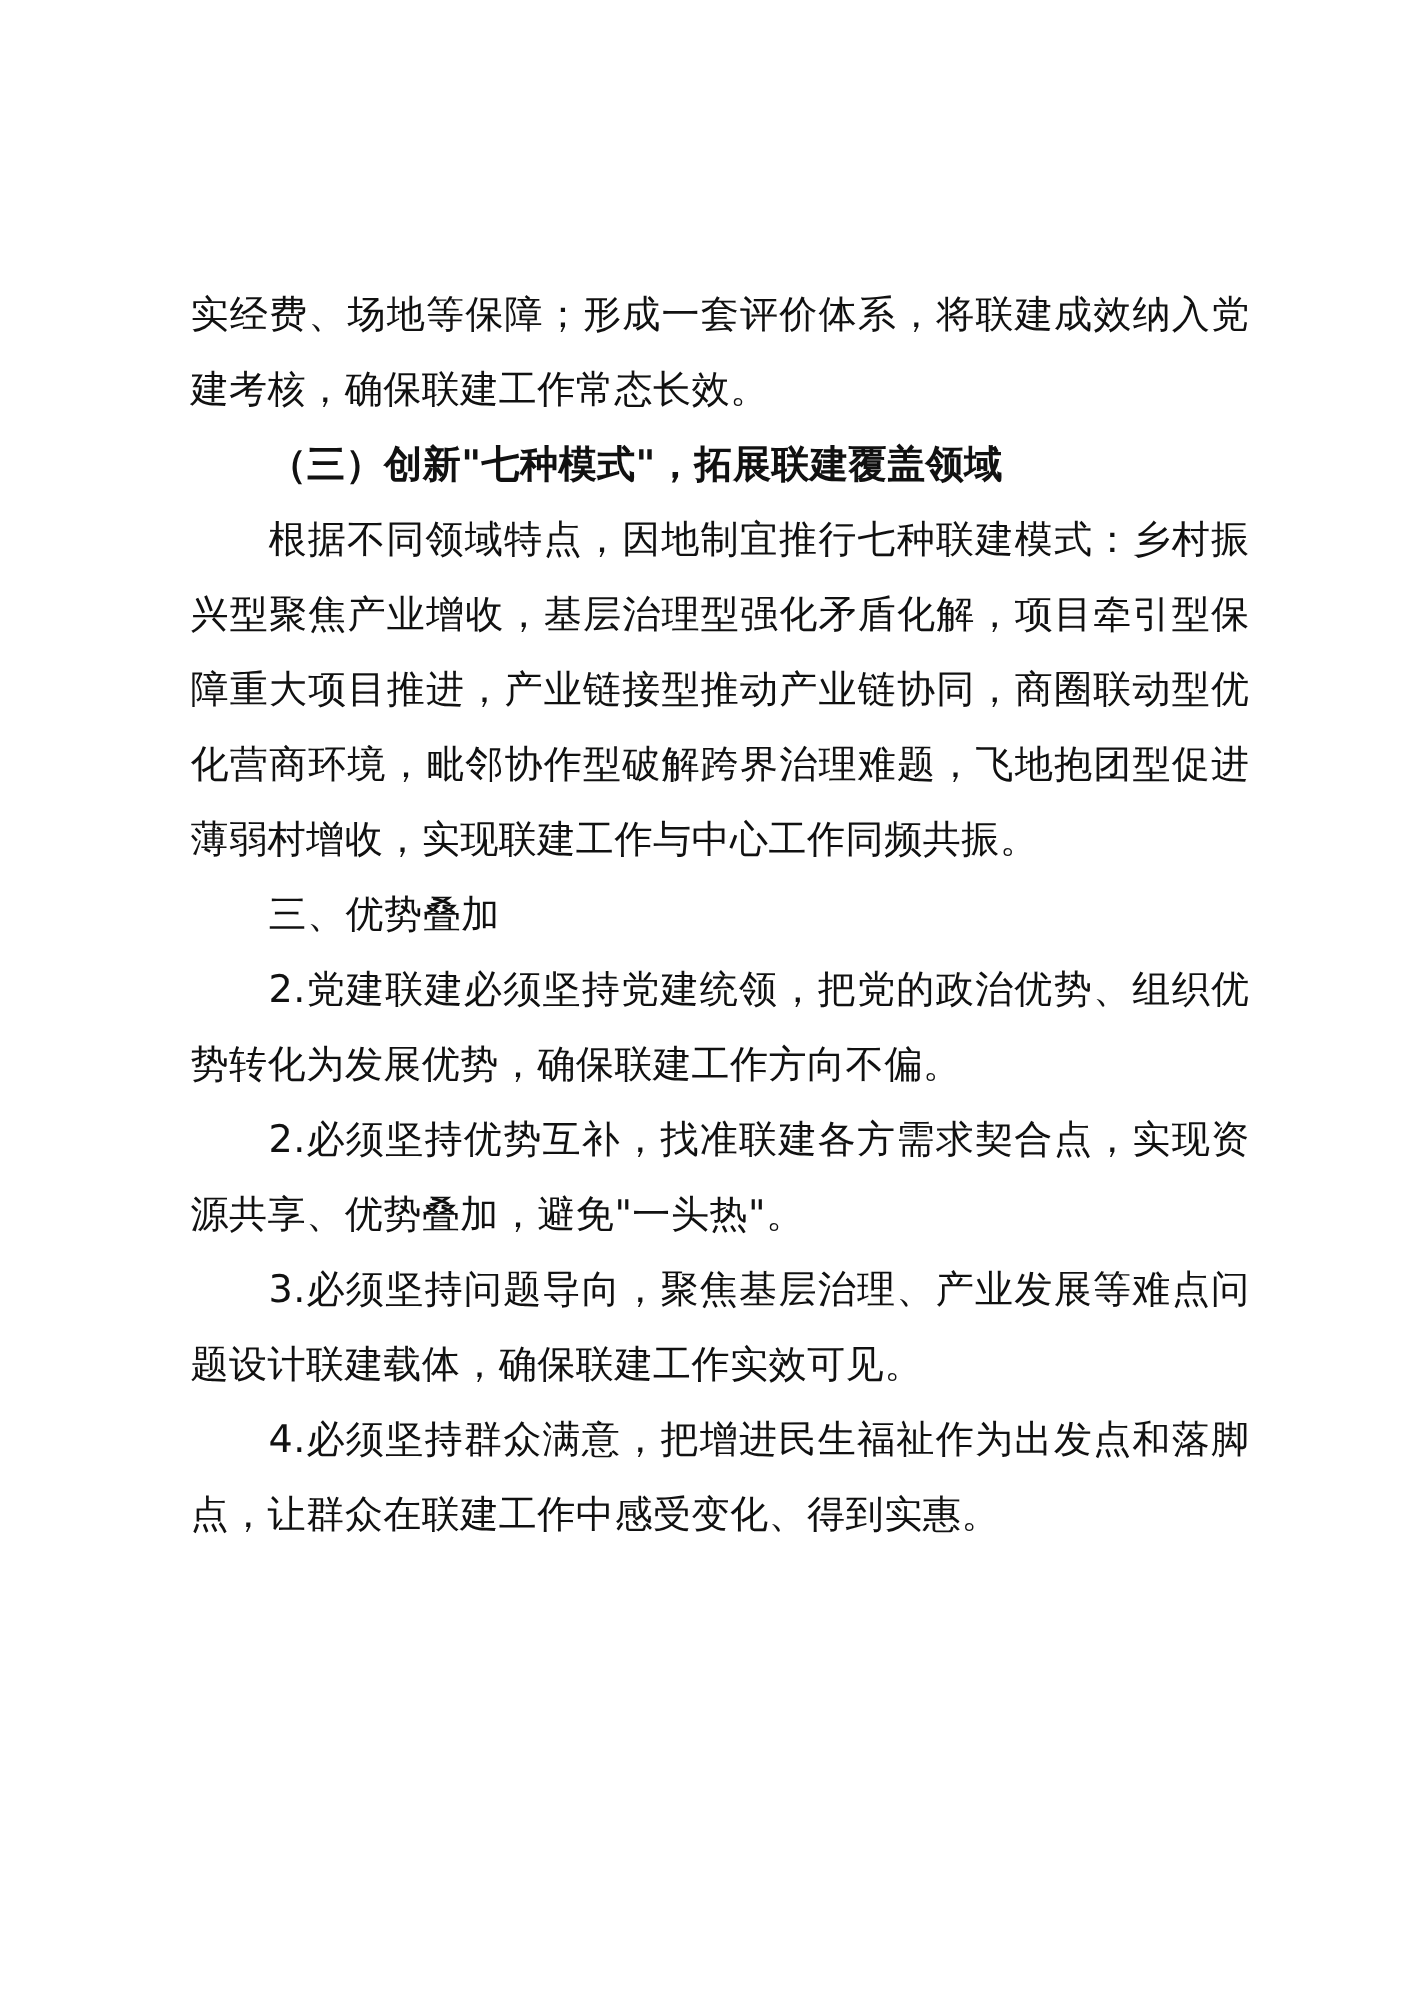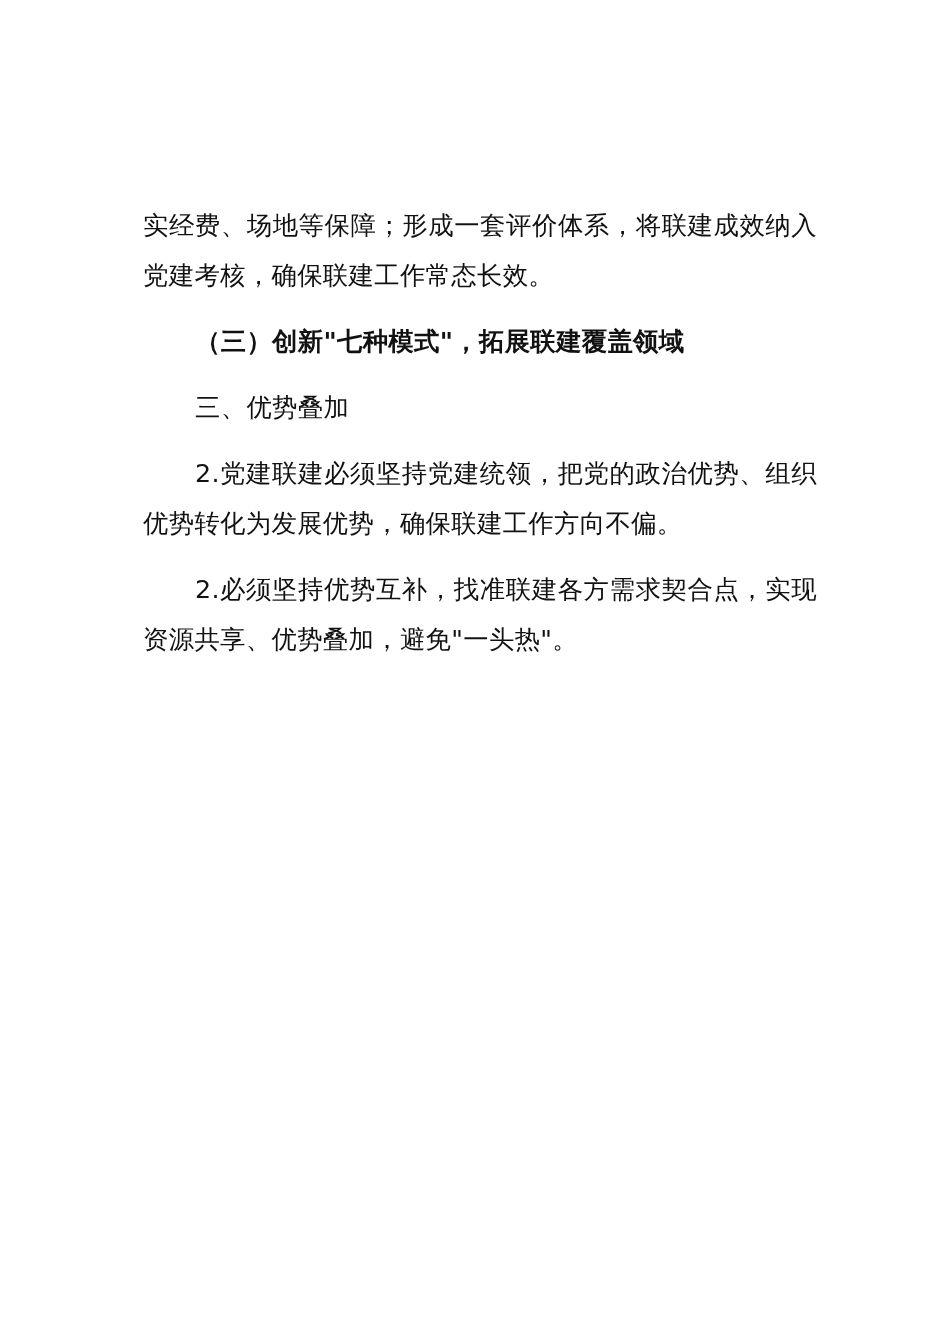--- a/index.html
+++ b/index.html
@@ -15,21 +15,21 @@
     font-family: "DejaVu Sans", "Liberation Sans", sans-serif;
     color: #111111;
   }
   .page {
     position: absolute;
     left: 127px;
     top: 184px;
     width: 706px;
   }
   .para {
-    margin: 16px;
+    margin: 0;
     font-size: 25.4px;
     line-height: 50px;
     text-align: justify;
     text-align-last: left;
     letter-spacing: 0.3px;
     word-break: break-all;
   }
   .indent {
     text-indent: 52px;
   }
@@ -37,16 +37,19 @@
     font-weight: bold;
     text-indent: 52px;
   }
 </style>
 </head>
 <body>
 
 <div class="page">
   <p class="para">实经费、场地等保障；形成一套评价体系，将联建成效纳入党建考核，确保联建工作常态长效。</p>
   <p class="para heading">（三）创新"七种模式"，拓展联建覆盖领域</p>
+  <p class="para indent">根据不同领域特点，因地制宜推行七种联建模式：乡村振兴型聚焦产业增收，基层治理型强化矛盾化解，项目牵引型保障重大项目推进，产业链接型推动产业链协同，商圈联动型优化营商环境，毗邻协作型破解跨界治理难题，飞地抱团型促进薄弱村增收，实现联建工作与中心工作同频共振。</p>
   <p class="para indent">三、优势叠加</p>
   <p class="para indent">2.党建联建必须坚持党建统领，把党的政治优势、组织优势转化为发展优势，确保联建工作方向不偏。</p>
   <p class="para indent">2.必须坚持优势互补，找准联建各方需求契合点，实现资源共享、优势叠加，避免"一头热"。</p>
+  <p class="para indent">3.必须坚持问题导向，聚焦基层治理、产业发展等难点问题设计联建载体，确保联建工作实效可见。</p>
+  <p class="para indent">4.必须坚持群众满意，把增进民生福祉作为出发点和落脚点，让群众在联建工作中感受变化、得到实惠。</p>
 </div>
 
 </body></html>

